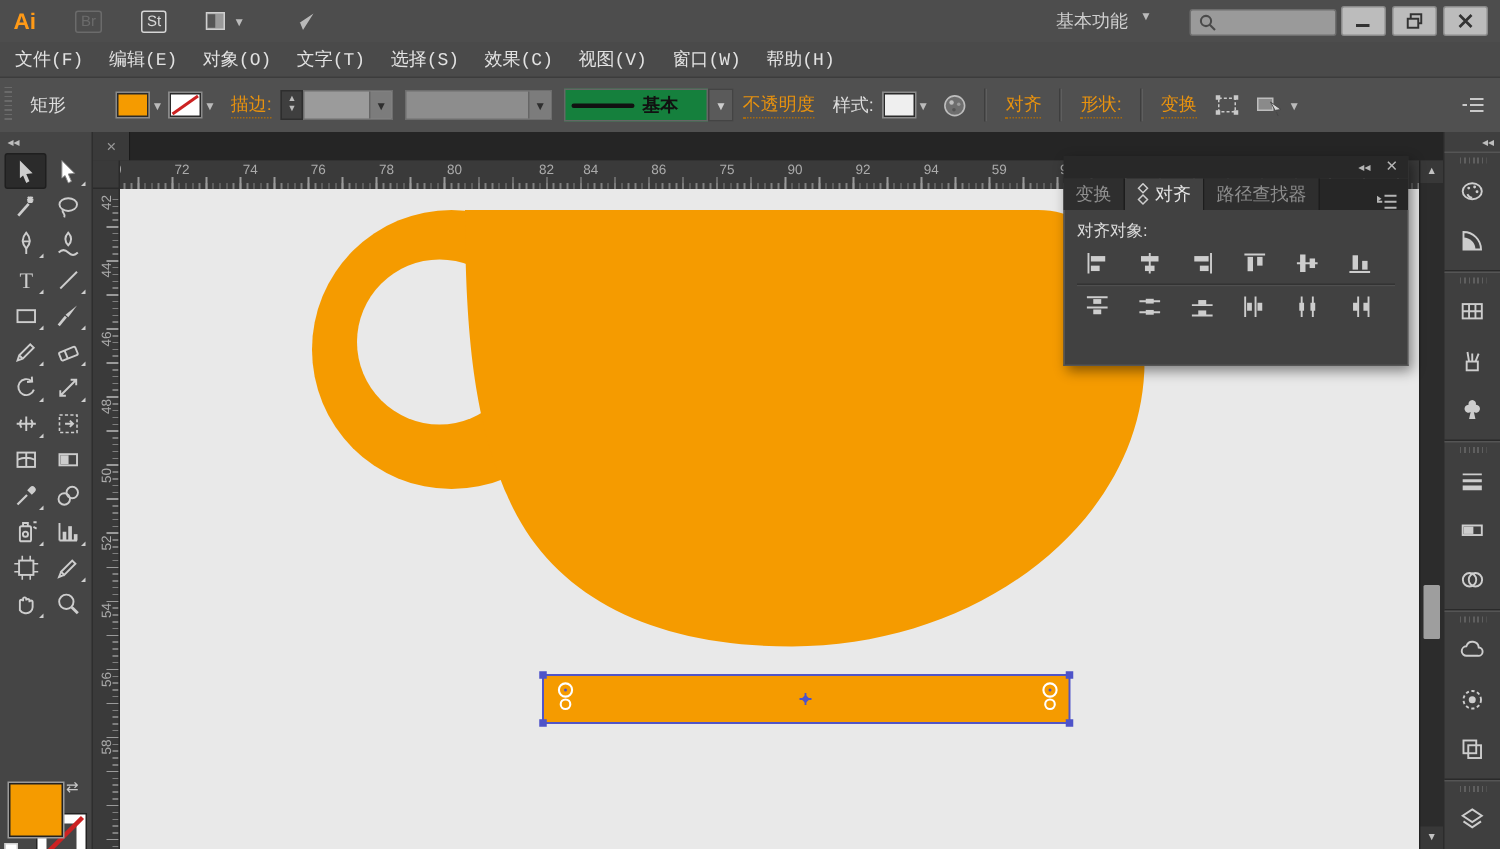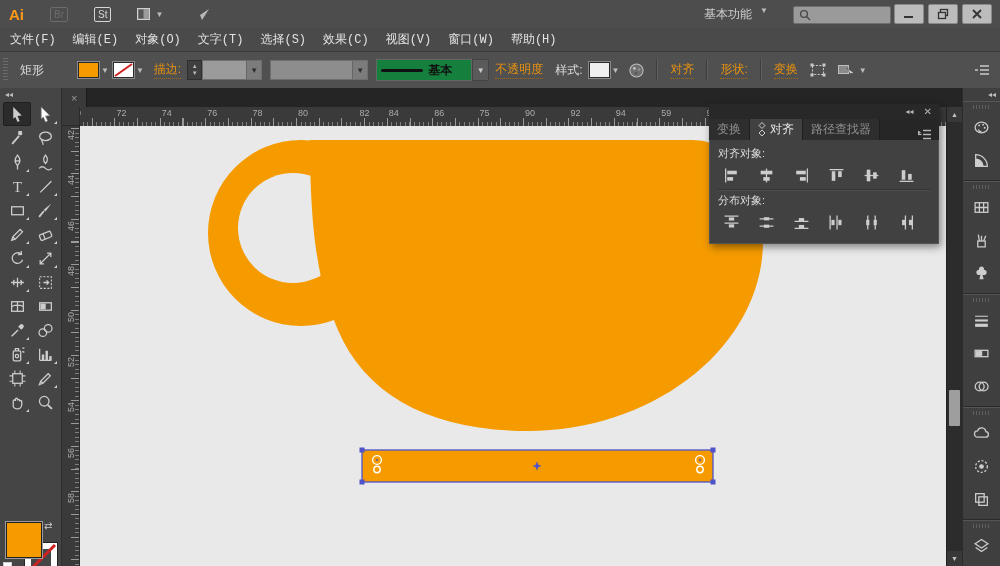--- a/index.html
+++ b/index.html
@@ -645,21 +645,20 @@
         </div>
         <div class="ap-btn">
           <svg width="17" height="17" viewBox="0 0 16 16">
             <path d="M1.5 13.5 h13" stroke="#cdcdcd" fill="none" stroke-width="1.2"></path>
             <rect x="3.5" y="3" width="3.4" height="9" fill="#cdcdcd" stroke="none"></rect>
             <rect x="9.5" y="6.5" width="3.4" height="5.5" fill="#cdcdcd" stroke="none"></rect>
           </svg>
         </div>
       </div>
     <div class="ap-div"></div>
-    <div class="ap-sec-label">分布对象:</div>
     <div class="ap-row" id="ap-dist-row">
         <div class="ap-btn">
           <svg width="17" height="17" viewBox="0 0 16 16">
             <path d="M1.5 2 h13 M1.5 8.5 h13" stroke="#cdcdcd" fill="none" stroke-width="1.2"></path>
             <rect x="5.5" y="3.2" width="5" height="3" fill="#cdcdcd" stroke="none"></rect>
             <rect x="5.5" y="9.7" width="5" height="3" fill="#cdcdcd" stroke="none"></rect>
           </svg>
         </div>
         <div class="ap-btn">
           <svg width="17" height="17" viewBox="0 0 16 16">

